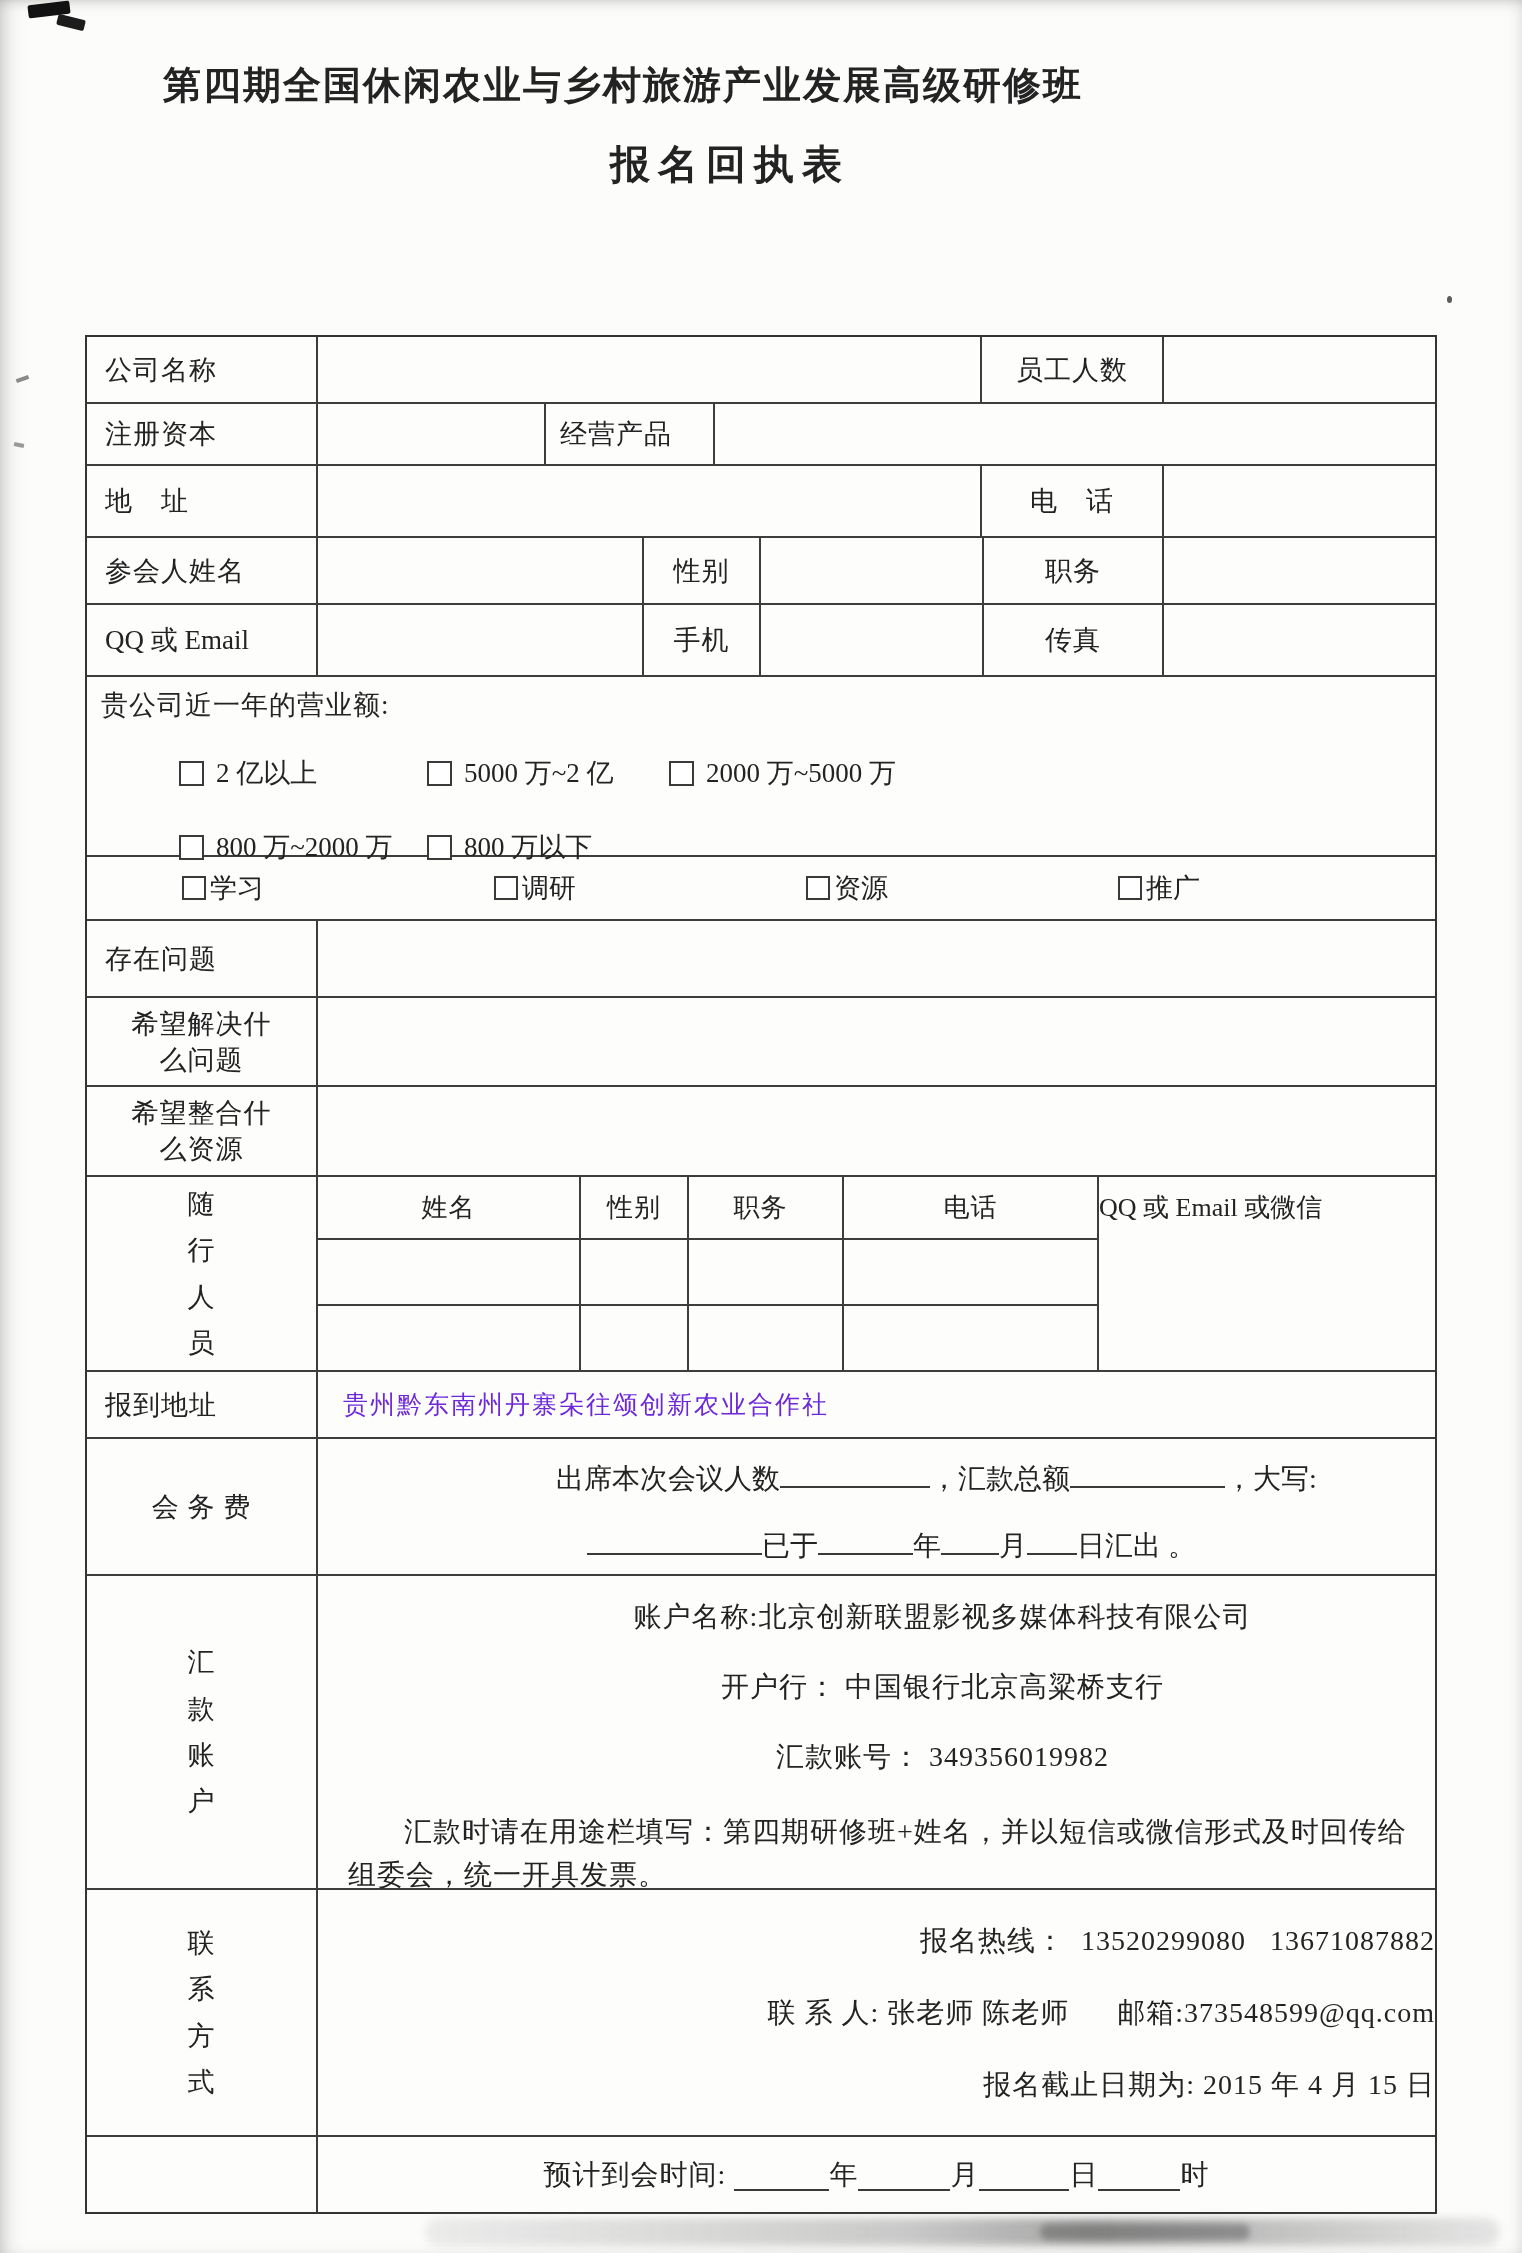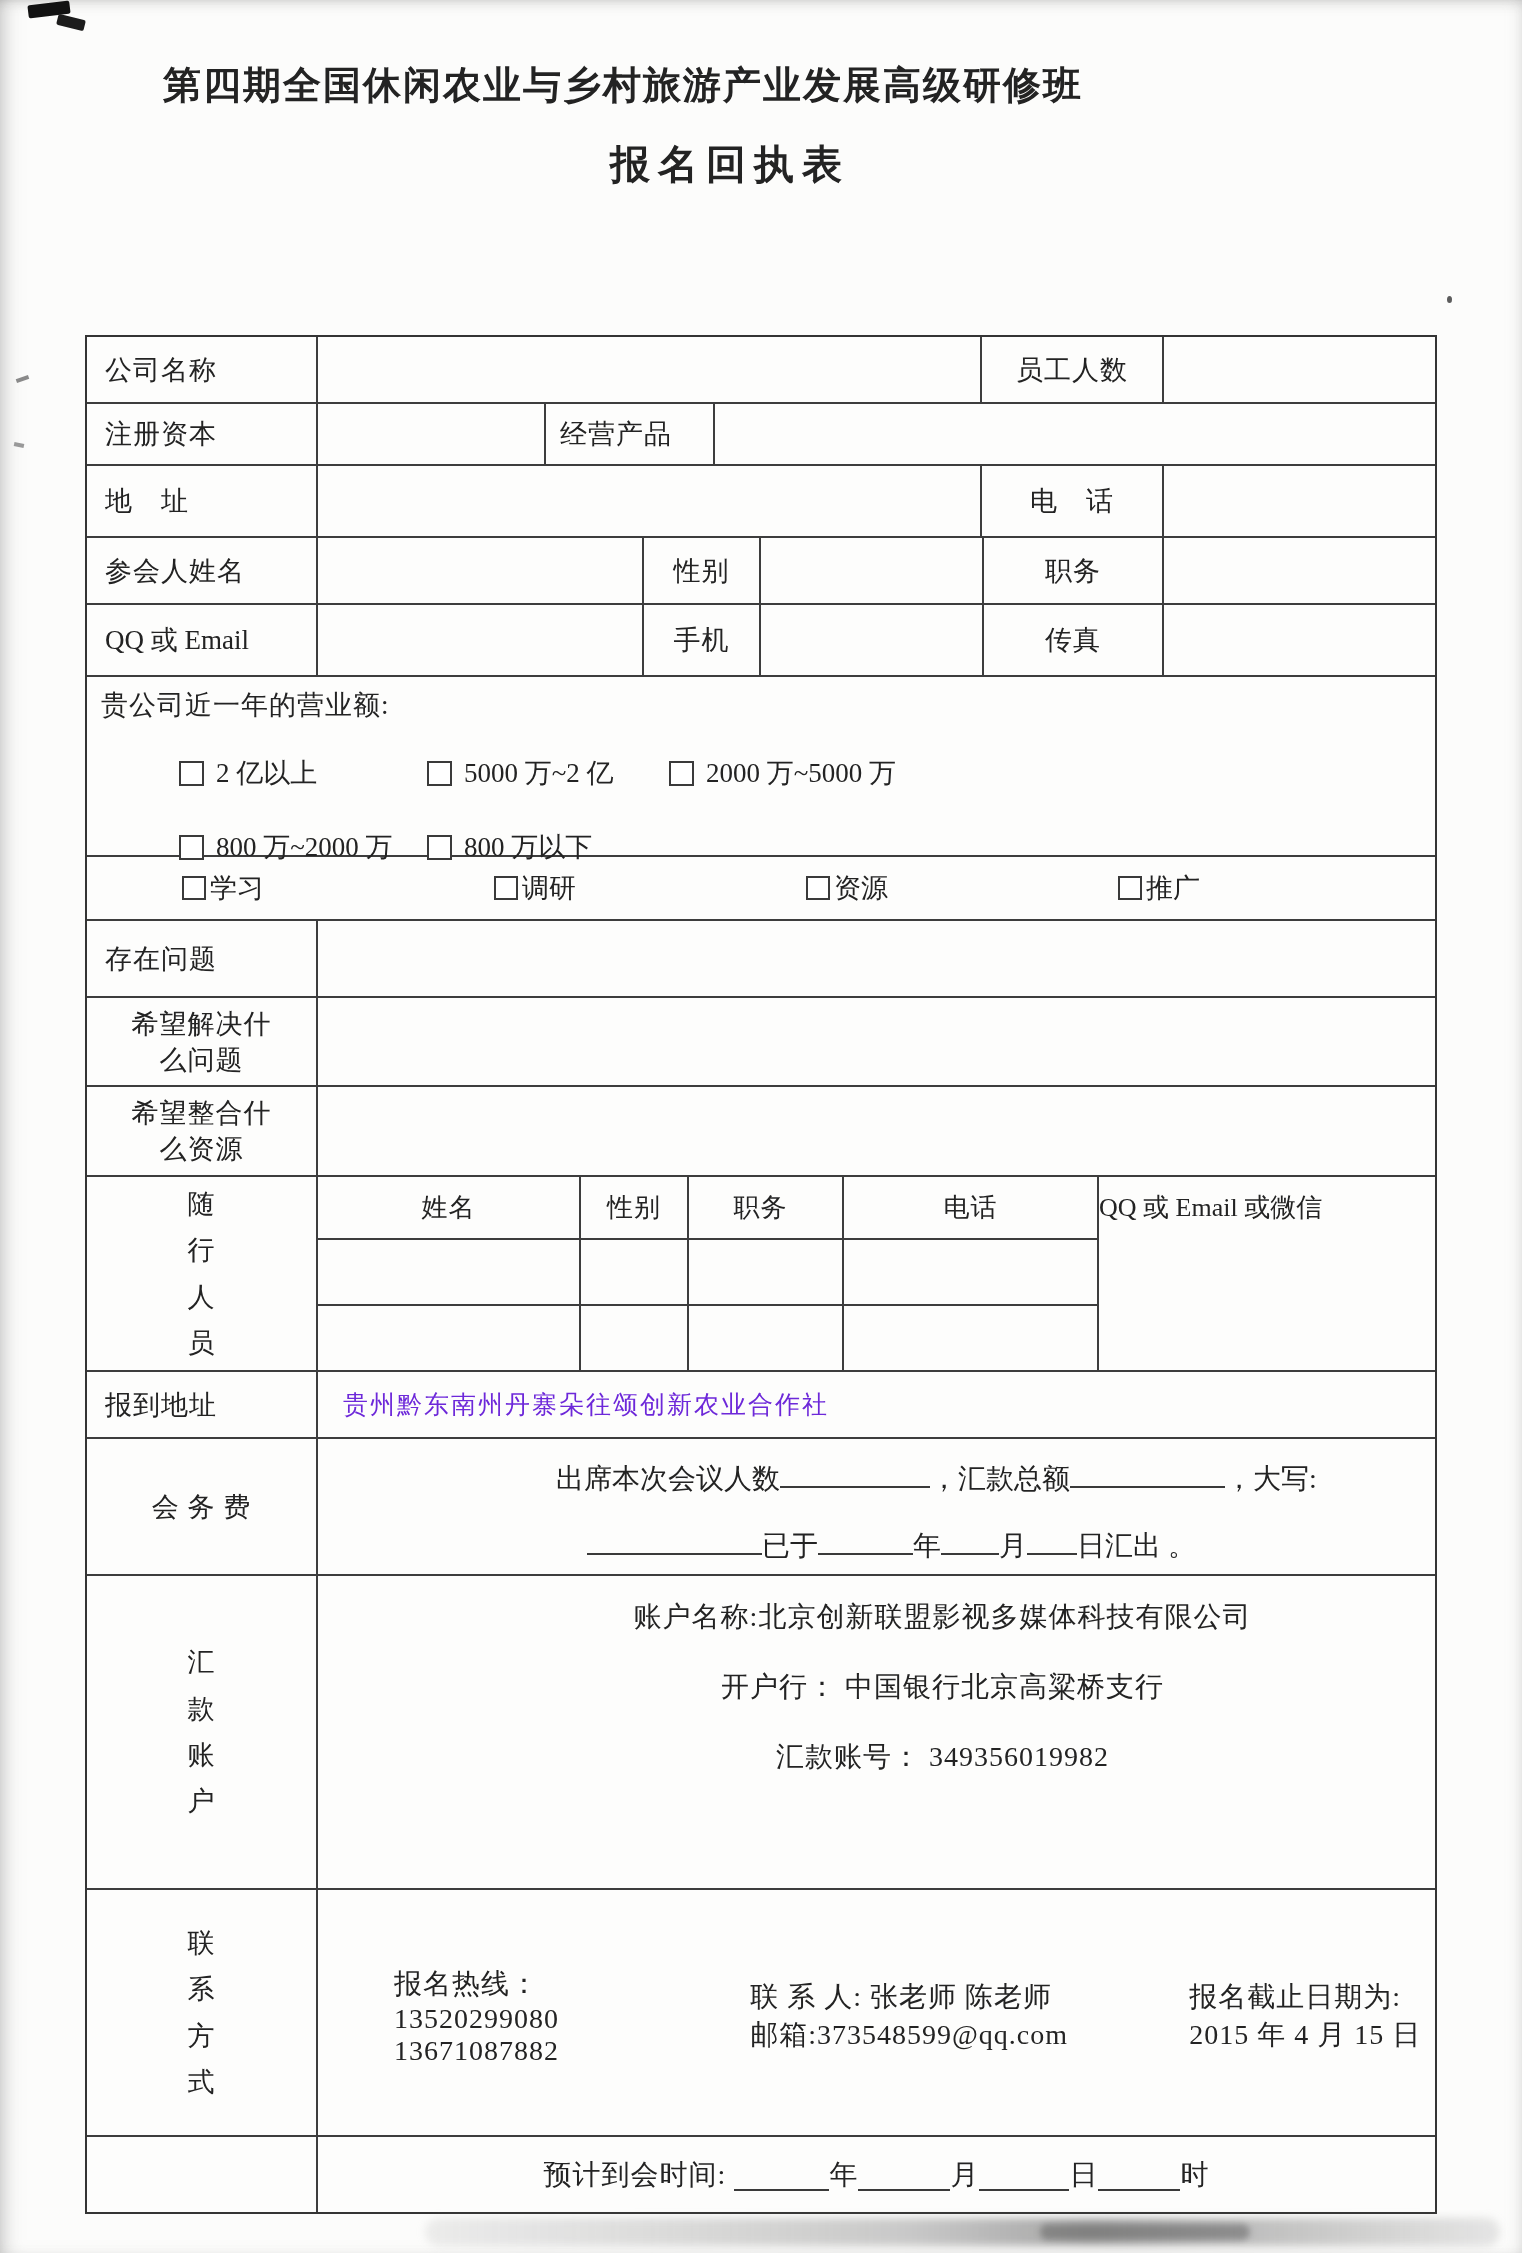--- a/index.html
+++ b/index.html
@@ -61,21 +61,21 @@
   .ul { display:inline-block; border-bottom:2px solid #3a3a3a; height:1.1em; vertical-align:baseline; }
 
   .fee-wrap { flex-direction:column; align-items:center; font-size:28px; }
   .fee-l1 { padding-left:120px; margin-top:16px; }
   .fee-l2 { padding-left:30px; margin-top:24px; }
 
   .remit-wrap { flex-direction:column; align-items:center; font-size:28px; padding-top:22px; }
   .remit-line { padding-left:132px; margin-bottom:32px; letter-spacing:1px; }
   .remit-note { padding:0 18px 0 30px; text-indent:2em; line-height:1.55; letter-spacing:1px; margin-top:2px; }
 
-  .contact-wrap { flex-direction:row; align-items:center; font-size:28px; padding-top:40px; }
+  .contact-wrap { flex-direction:column; align-items:flex-end; font-size:28px; padding-top:32px; }
   .contact-line { padding-left:76px; margin-bottom:34px; letter-spacing:1px; }
 
   .checkin-val { font-size:25px; padding-left:25px; color:#6d28d9; letter-spacing:2px; }
 
   .arrival { justify-content:center; font-size:28px; letter-spacing:1px; }
 
   
   .art { position:absolute; pointer-events:none; }
   .a-c1 { left:28px; top:3px; width:42px; height:13px; background:#121212; transform:rotate(-7deg); border-radius:2px; }
   .a-c2 { left:57px; top:17px; width:28px; height:11px; background:#1c1c1c; transform:rotate(14deg); border-radius:2px; }
@@ -255,20 +255,21 @@
 
     <div class="row" style="height:312px">
       <div class="c lab ctr wl pre vlab">汇
 款
 账
 户</div>
       <div class="c grow remit-wrap">
         <div class="remit-line">账户名称:北京创新联盟影视多媒体科技有限公司</div>
         <div class="remit-line">开户行： 中国银行北京高粱桥支行</div>
         <div class="remit-line">汇款账号： 349356019982</div>
+        <div class="remit-note">汇款时请在用途栏填写：第四期研修班+姓名，并以短信或微信形式及时回传给组委会，统一开具发票。</div>
       </div>
     </div>
 
     <div class="row" style="height:245px">
       <div class="c lab ctr wl pre vlab">联
 系
 方
 式</div>
       <div class="c grow contact-wrap">
         <div class="contact-line sp">报名热线：  13520299080   13671087882</div>

